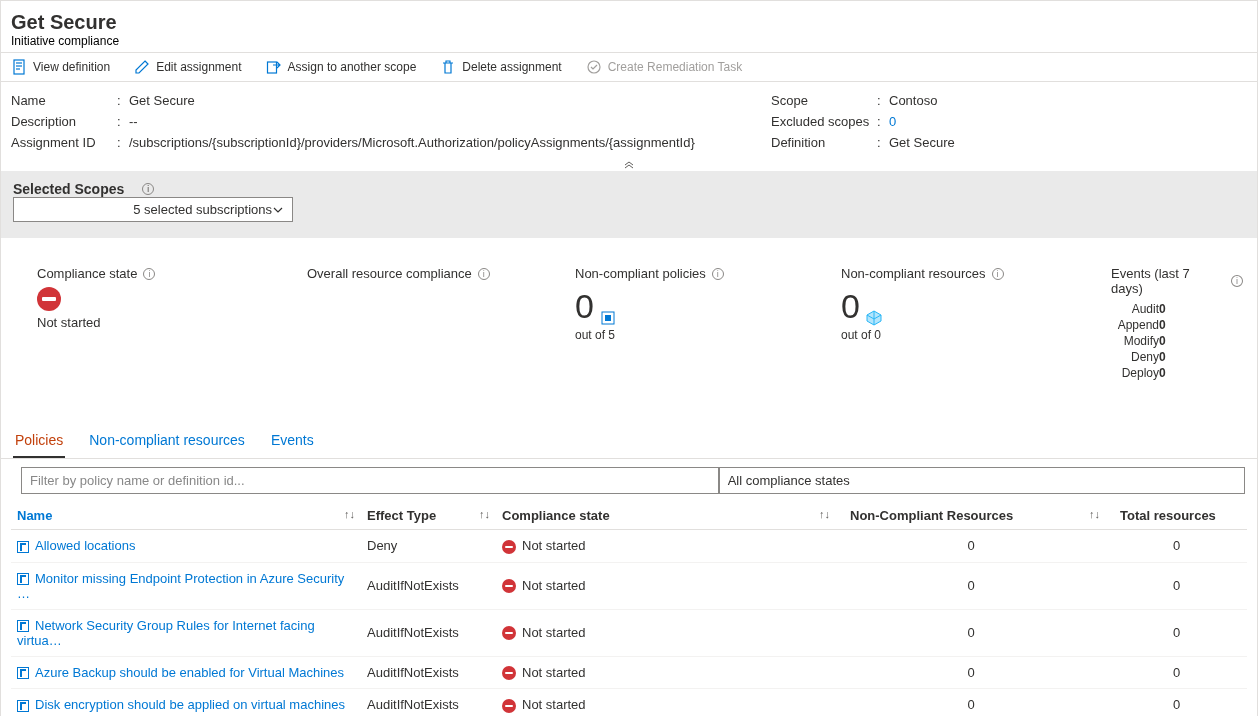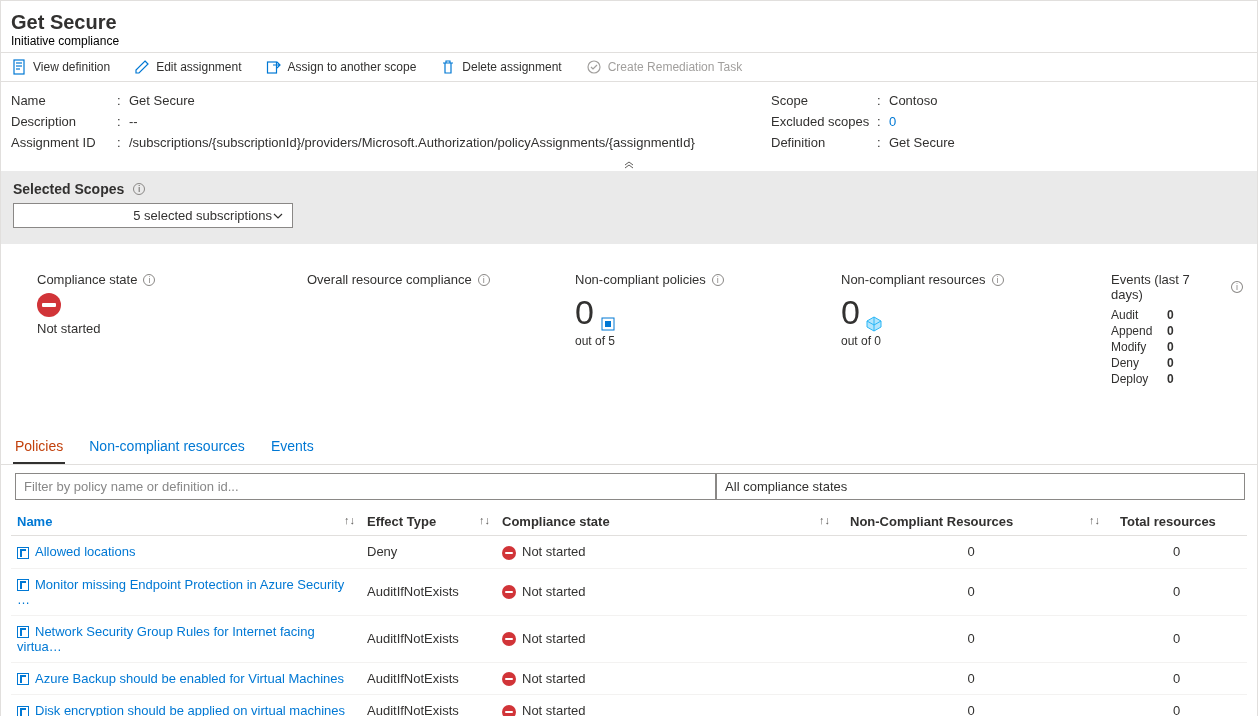--- a/index.html
+++ b/index.html
@@ -15,21 +15,21 @@
   .ticon svg { width: 16px; height: 16px; }
   .meta { display: grid; grid-template-columns: 720px 1fr; gap: 4px 40px; padding: 8px 10px 4px 10px; }
   .mrow { display: flex; gap: 6px; padding: 3px 0; font-size: 13px; }
   .mlabel { width: 100px; color: #323130; }
   .mcolon { width: 6px; color: #323130; }
   .mval { color: #323130; }
   .mval.link { color: #0078d4; cursor: pointer; }
   .collapse-row { text-align: center; border-bottom: 0px solid #e1dfdd; height:14px; cursor: pointer; }
   .collapse-row svg { width: 12px; height: 10px; color: #605e5c; }
   .scopes { background: #eaeaea; padding: 10px 12px 16px 12px; }
-  .scopes-title { display: flex; align-items: center; gap: 9px; font-size: 14px; font-weight: 600; margin-bottom: 6px; }
+  .scopes-title { display: flex; align-items: center; gap: 18px; font-size: 14px; font-weight: 600; margin-bottom: 0; }
   .info-icon { width: 12px; height: 12px; display:inline-flex; align-items:center; justify-content:center; border:1px solid #8a8886; border-radius:50%; font-size:9px; color:#8a8886; }
   .dropdown { width: 280px; background: #fff; border: 1px solid #8a8886; padding: 4px 8px; display: flex; justify-content: flex-end; align-items: center; cursor: pointer; }
   .chev { width:12px; height:12px; }
   .metrics { display: flex; align-items: flex-start; padding: 28px 14px 24px 36px; gap: 0; }
   .metric { flex: 0 0 auto; }
   .metric .mt { display: flex; align-items: center; gap: 6px; font-size: 13px; margin-bottom: 6px; }
   .m1 { width: 270px; }
   .m2 { width: 268px; }
   .m3 { width: 266px; }
   .m4 { width: 270px; }
@@ -37,27 +37,27 @@
   .big { font-size: 34px; font-weight: 300; }
   .m2 .big { border-bottom: 4px solid #0099ee; display:inline-block; padding-right: 55px; }
   .m3 .big, .m4 .big { display:flex; align-items:flex-end; gap:6px; }
   .cube { width:16px; height:16px; display:inline-block; }
   .out { font-size: 12px; color: #323130; margin-top: 2px; }
   .nostart-icon { width:24px; height:24px; border-radius:50%; background:#d13438; display:flex; align-items:center; justify-content:center; margin-bottom:4px; }
   .nostart-icon::before { content:""; width:14px; height:4px; background:#fff; border-radius:1px; }
   .nostart-sm { width:14px; height:14px; border-radius:50%; background:#d13438; display:inline-flex; align-items:center; justify-content:center; margin-right:6px; vertical-align:middle; }
   .nostart-sm::before { content:""; width:8px; height:2px; background:#fff; border-radius:1px; }
   .events { font-size: 12px; }
-  .events .erow { display:flex; gap:8px; margin:2px 0; }
+  .events .erow { display:flex; margin:2px 0;text-align:right; }
   .events .elab { width: 48px; }
   .events .eval { font-weight:600; }
   .tabs { display:flex; gap: 22px; padding: 0 12px; border-bottom: 1px solid #e1dfdd; margin-top: 18px; }
   .tab { padding: 8px 2px; cursor:pointer; font-size: 14px; color:#0078d4; }
   .tab.active { color:#c2410c; border-bottom: 2px solid #323130; font-weight:400; }
-  .filters { display:flex; padding: 8px 12px 8px 14px; }
+  .filters { display:flex; padding: 8px 12px 8px 14px; margin-left: 6px; }
   .filt { border:1px solid #8a8886; padding:5px 8px; font-size:13px; background:#fff; }
   .f1 { flex: 1 1 57%; color:#888; }
   .f2 { flex: 1 1 43%; }
   table { width: calc(100% - 20px); margin: 0 10px; border-collapse: collapse; font-size: 13px; }
   th { text-align:left; font-weight:600; padding: 6px 6px; border-bottom: 1px solid #e1dfdd; color:#323130; }
   th .sort { float:right; color:#605e5c; font-size:11px; }
   th.name { color:#0078d4; }
   td { padding: 8px 6px; border-bottom: 1px solid #f3f2f1; vertical-align:middle; }
   .plink { color:#0078d4; cursor:pointer; }
   .picon { width:12px; height:12px; display:inline-flex; border:1px solid #0078d4; margin-right:6px; vertical-align:middle; }

